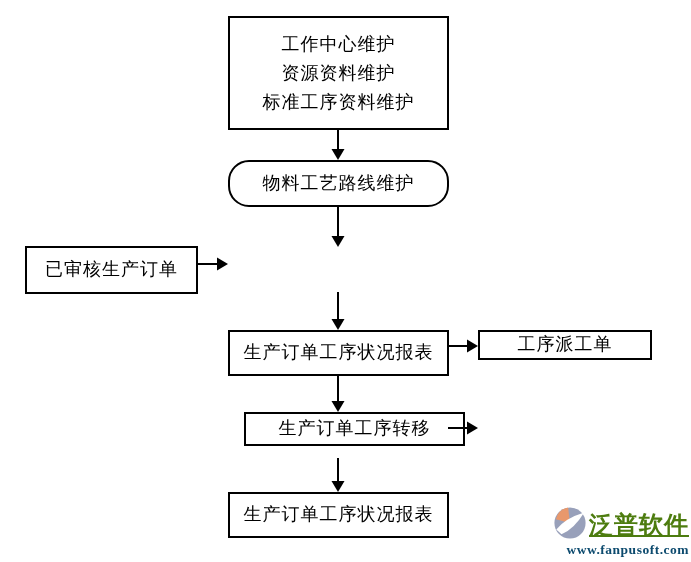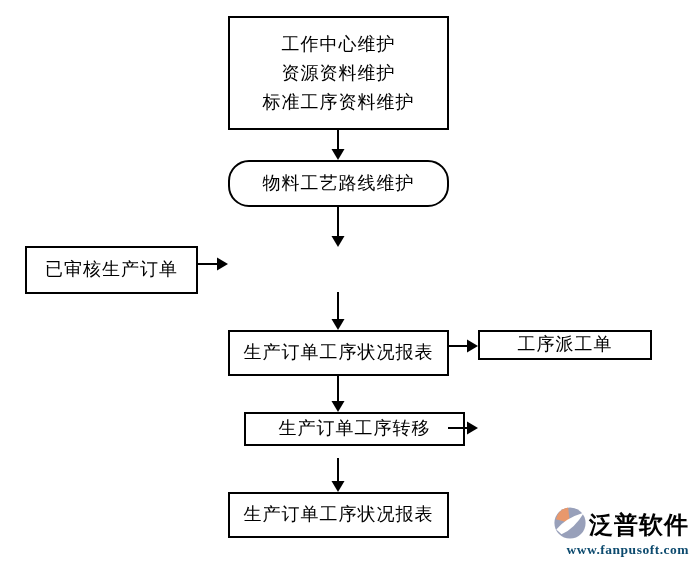--- a/index.html
+++ b/index.html
@@ -150,18 +150,18 @@
 
   <div id="watermark">
     <div class="brand-row">
       <span class="brand-icon">
         <svg width="34" height="34" viewBox="0 0 36 36">
           <circle cx="18" cy="18" r="16.5" fill="#98a0ba"></circle>
           <path d="M3,14 A16.5,16.5 0 0 1 16,1.6 L18,18 Z" fill="#e8986c"></path>
           <path d="M3.5,25 Q13,13 33,7 Q22,25 9,30 Z" fill="#ffffff"></path>
         </svg>
       </span>
-      <span class="brand-text" style="color: #000000;">泛普软件</span>
+      <span class="brand-text" style="color: #4d7c0f; text-decoration: underline;">泛普软件</span>
     </div>
     <div class="url-text" style="color: #0c4a6e;">www.fanpusoft.com</div>
   </div>
 
 </div>
 
 </body></html>

